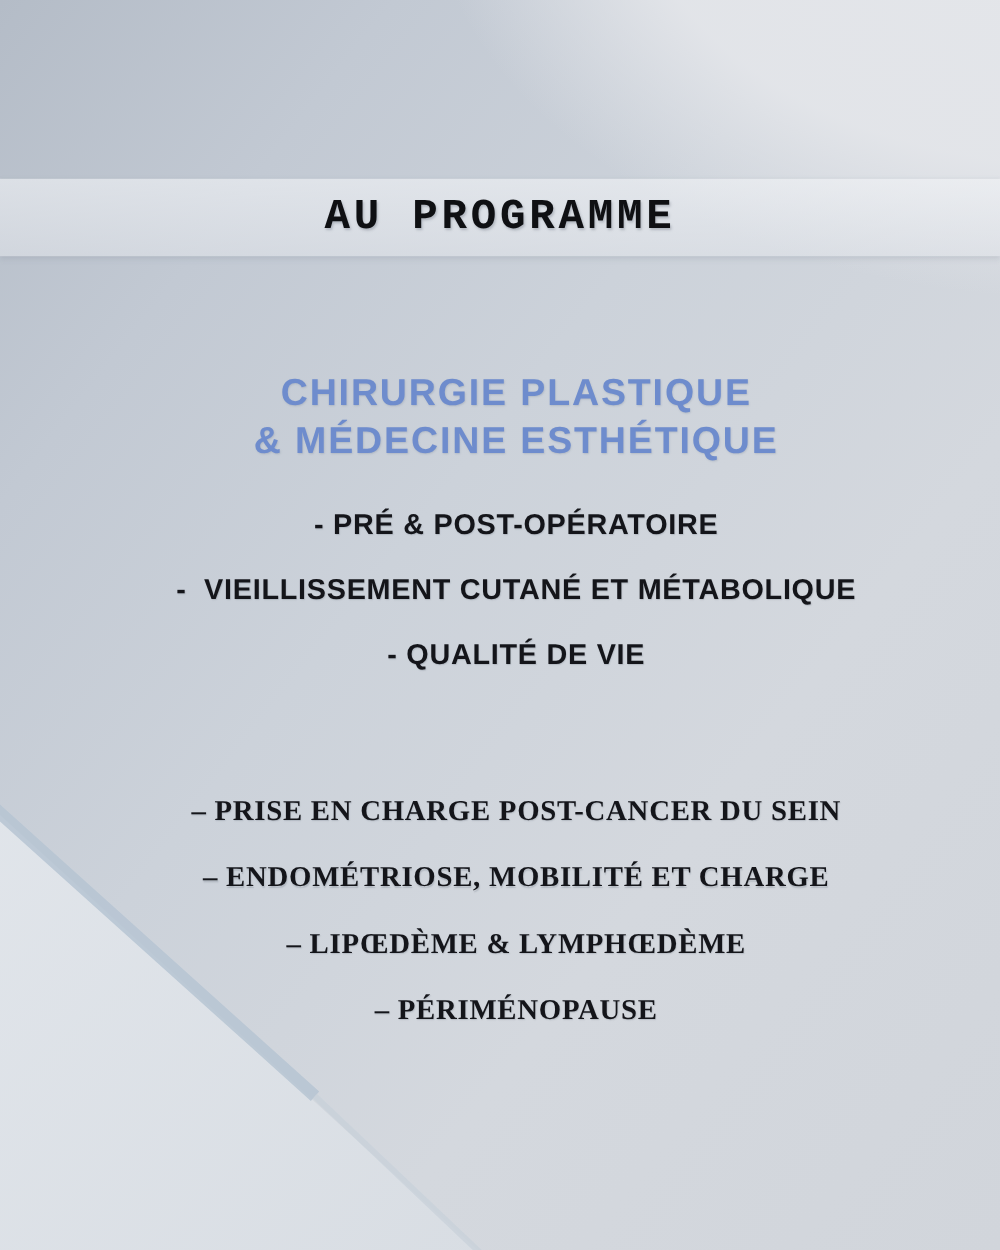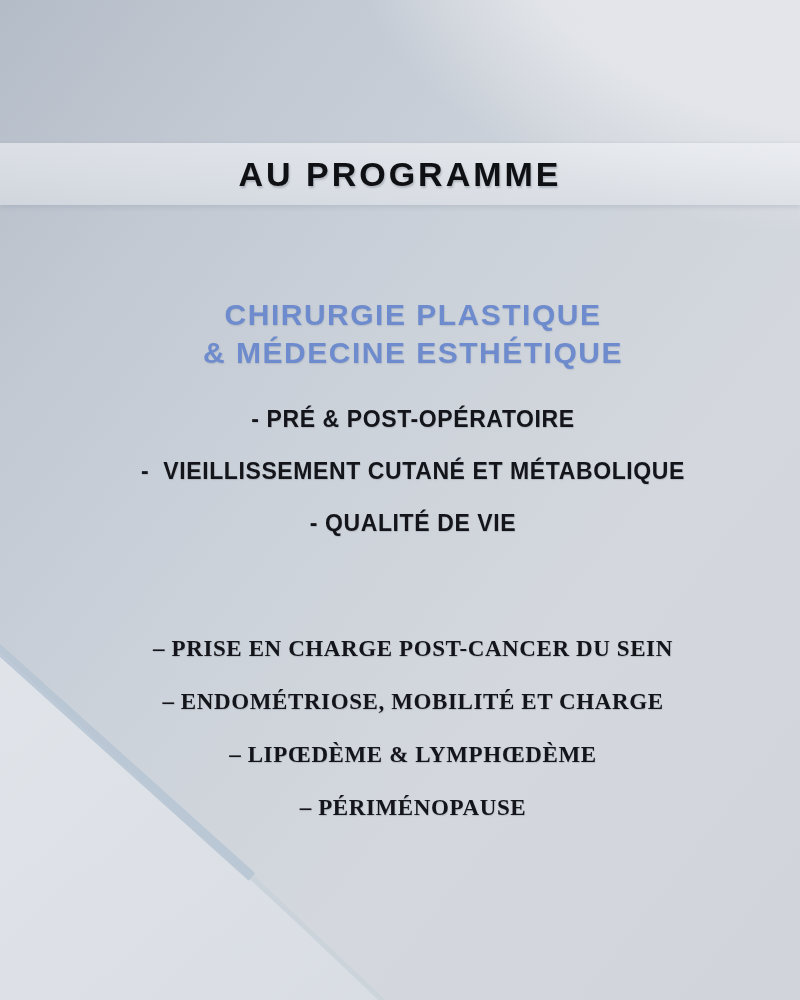--- a/index.html
+++ b/index.html
@@ -15,20 +15,21 @@
     position:absolute;left:0;top:143px;width:800px;height:62px;
     background:linear-gradient(180deg,rgba(241,243,246,.62),rgba(227,230,235,.55));
     box-shadow:0 3px 4px rgba(138,146,158,.22), 0 -1px 2px rgba(150,158,170,.15);
     display:flex;align-items:center;justify-content:center;
   }
   .page-title{
     margin:0;
     font-size:34px;font-weight:800;letter-spacing:3px;
     color:#0f1013;
     text-shadow:1px 2px 2px rgba(106,113,126,.38);
+    font-family:Liberation Mono, monospace;
   }
   .section{
     position:absolute;left:13px;width:800px;
     text-align:center;color:#14151a;
   }
   .section-1{top:296px;}
   .section-2{top:612px;}
   .section-heading{
     margin:0;
     font-size:30px;line-height:38px;font-weight:800;letter-spacing:1.5px;

